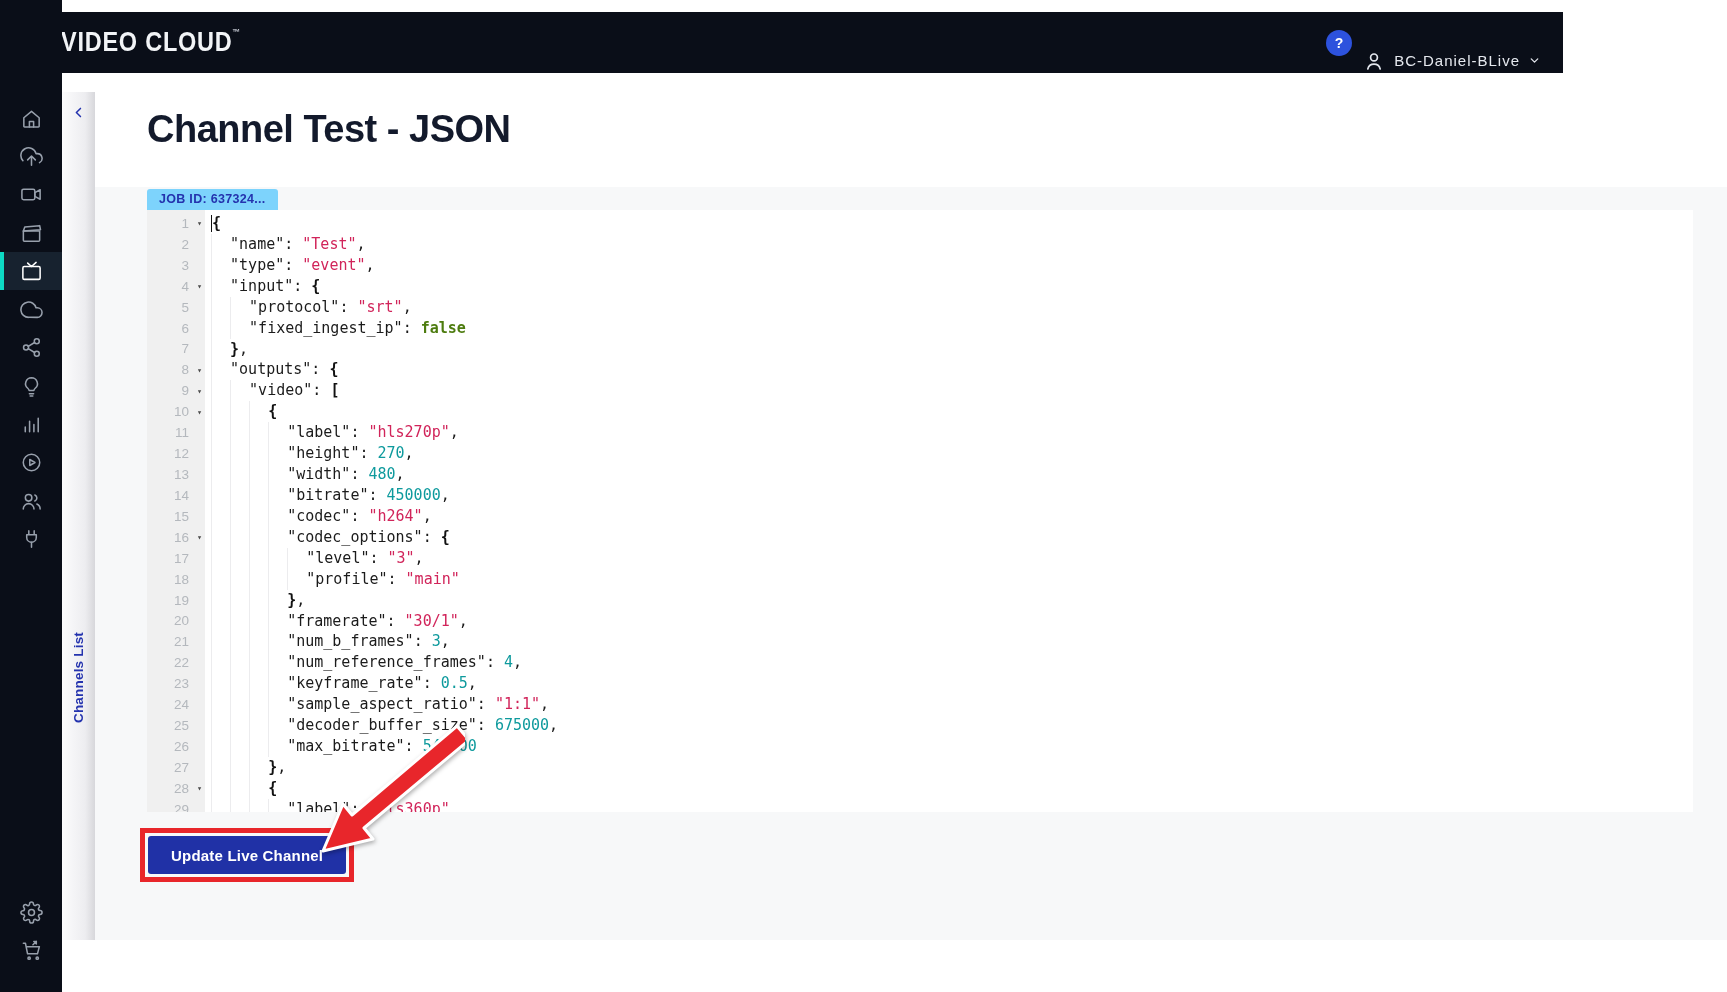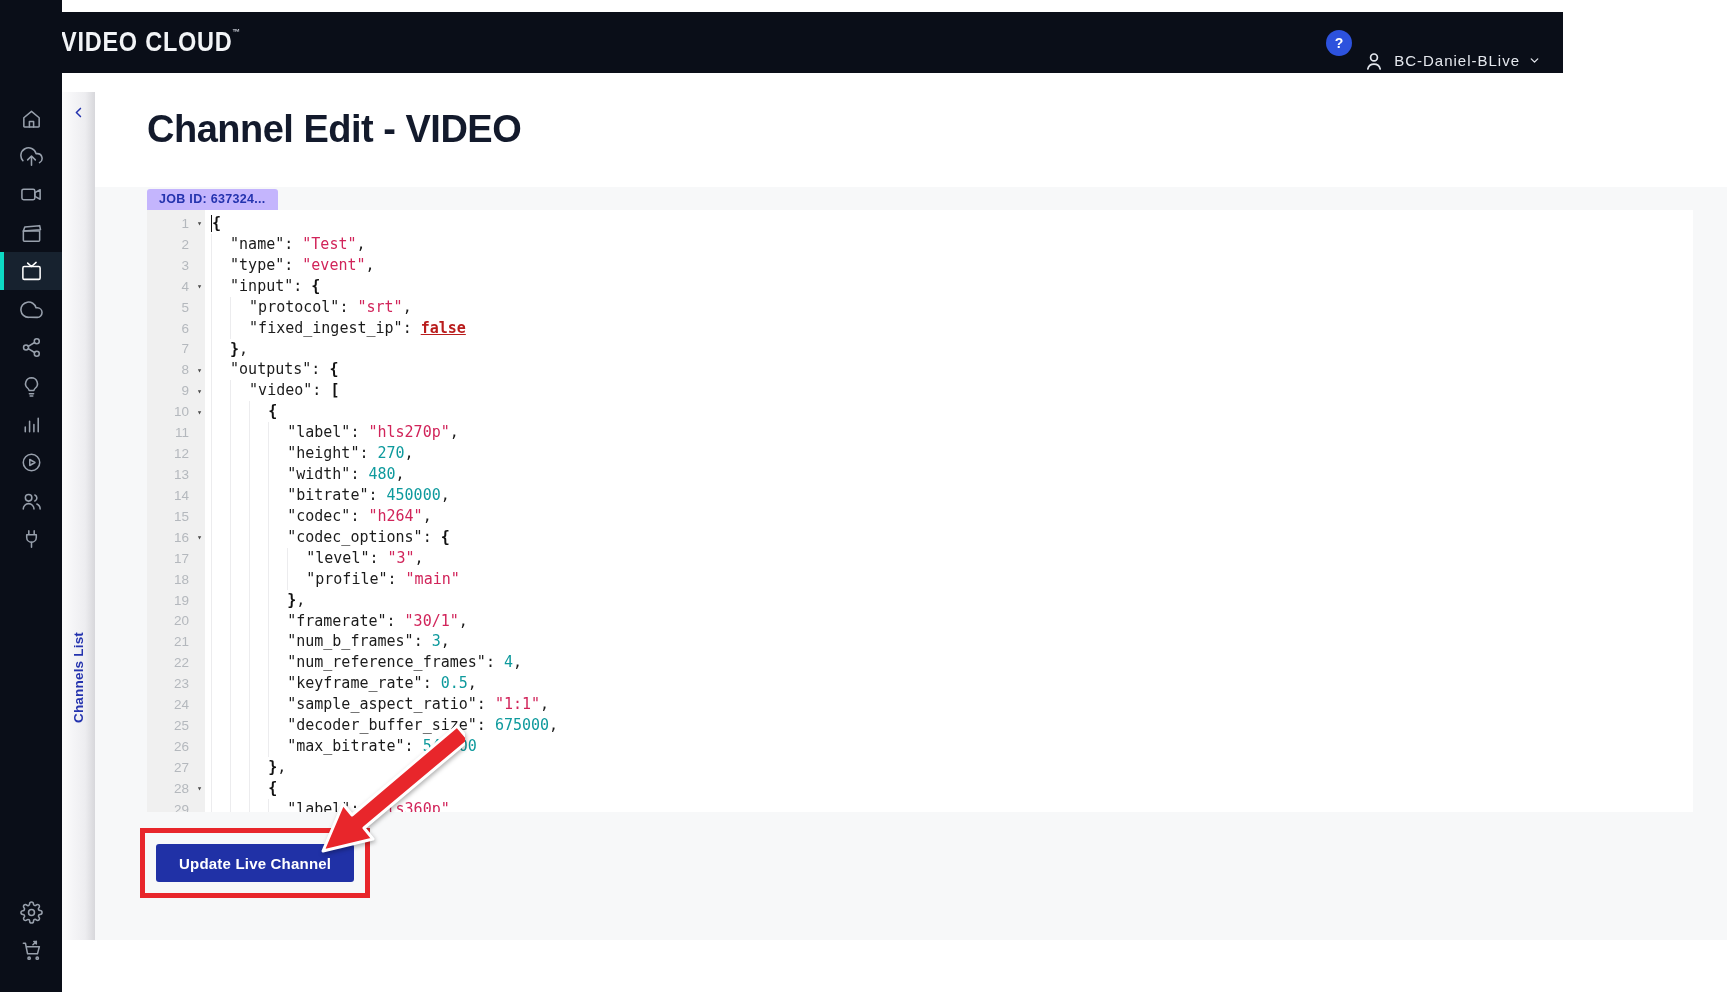--- a/index.html
+++ b/index.html
@@ -47,45 +47,45 @@
                 font-size:13.5px;font-weight:bold;letter-spacing:.2px;}
 
   
   .main{position:absolute;left:95px;top:92px;width:1632px;height:900px;background:#fff;}
   .page-title{position:absolute;left:52px;top:16px;margin:0;font-size:38px;font-weight:bold;
               color:var(--title_color);letter-spacing:-.5px;}
   .gray-area{position:absolute;left:0;top:95px;width:1632px;height:753px;background:var(--page_gray);}
   .bottom-white{position:absolute;left:0;top:848px;width:1632px;height:52px;background:#fff;}
 
   .jobid{position:absolute;left:52px;top:2px;height:21px;line-height:21px;padding:0 12px;
-         background:#c4b5fd;border-radius:3px 3px 0 0;font-size:12.5px;font-weight:bold;
+         background:#7dd3fc;border-radius:3px 3px 0 0;font-size:12.5px;font-weight:bold;
          color:var(--accent_blue);letter-spacing:.3px;text-align:right;}
 
   
   .editor{position:absolute;left:52px;top:23px;width:1546px;height:602px;background:#fff;overflow:hidden;}
   .gutter-bg{position:absolute;left:0;top:0;bottom:0;width:58px;background:#f0f0f0;}
   .lines{position:absolute;left:0;top:3px;right:0;}
   .row{display:flex;height:20.93px;font-family:"DejaVu Sans Mono",monospace;font-size:15px;align-items:stretch;}
   .gut{position:relative;flex:none;width:58px;display:flex;align-items:center;justify-content:flex-end;
        padding-right:16px;box-sizing:border-box;}
   .lnum{color:#b4b8bd;font-size:13.5px;font-family:"Liberation Sans",sans-serif;}
   .fold{position:absolute;right:3px;top:50%;transform:translateY(-52%);font-size:8.5px;color:#4c4c4c;cursor:pointer;}
   .src{flex:1;display:flex;align-items:stretch;padding-left:6px;line-height:20.93px;}
   .src span{white-space:pre;}
   .ind{flex:none;width:2ch;border-left:1px solid #ececee;}
   .caret{flex:none;width:0;border-left:1.6px solid #111;margin:2px 0;}
   .tp,.tk{color:#1b1b1b;}
   .tbr{color:#111;font-weight:bold;}
   .ts{color:var(--string_red);}
   .tn{color:var(--number_teal);}
-  .tb{color:#b91c1c;font-weight:bold;text-decoration:underline;}
+  .tb{color:#4d7c0f;font-weight:bold;}
 
   
   .red-box{position:absolute;left:45px;top:641px;display:inline-block;border:5px solid var(--annotation_red);
-           padding:11px;background:transparent;}
+           padding:3px;background:transparent;}
   .update-btn{display:block;height:38px;padding:0 23px;background:var(--button_blue);color:#fff;
               border:none;border-radius:3px;font-family:"Liberation Sans",sans-serif;font-size:15px;
               font-weight:bold;letter-spacing:.2px;cursor:pointer;}
   .red-arrow{position:absolute;left:220px;top:538px;filter:drop-shadow(1px 2px 2px rgba(0,0,0,.3));}
 </style>
 </head>
 <body>
 
 <div id="app">
 
@@ -211,21 +211,21 @@
       <svg width="14" height="15" viewBox="0 0 24 24" fill="none" stroke-width="2.6" stroke-linecap="round" stroke-linejoin="round">
           <path d="M14.5 5 7.5 12l7 7"></path>
         </svg>
     </div>
     <div class="v-label">
       <span>Channels List</span>
     </div>
   </div>
 
   <main class="main">
-    <h1 class="page-title">Channel Edit - VIDEO</h1>
+    <h1 class="page-title">Channel Test - JSON</h1>
 
     <div class="gray-area">
       <div class="jobid">JOB ID: 637324...</div>
 
       <div class="editor">
         <div class="gutter-bg"></div>
         <div class="lines" id="code-lines">
             <div class="row">
               <span class="gut">
                 <span class="lnum">1</span>

